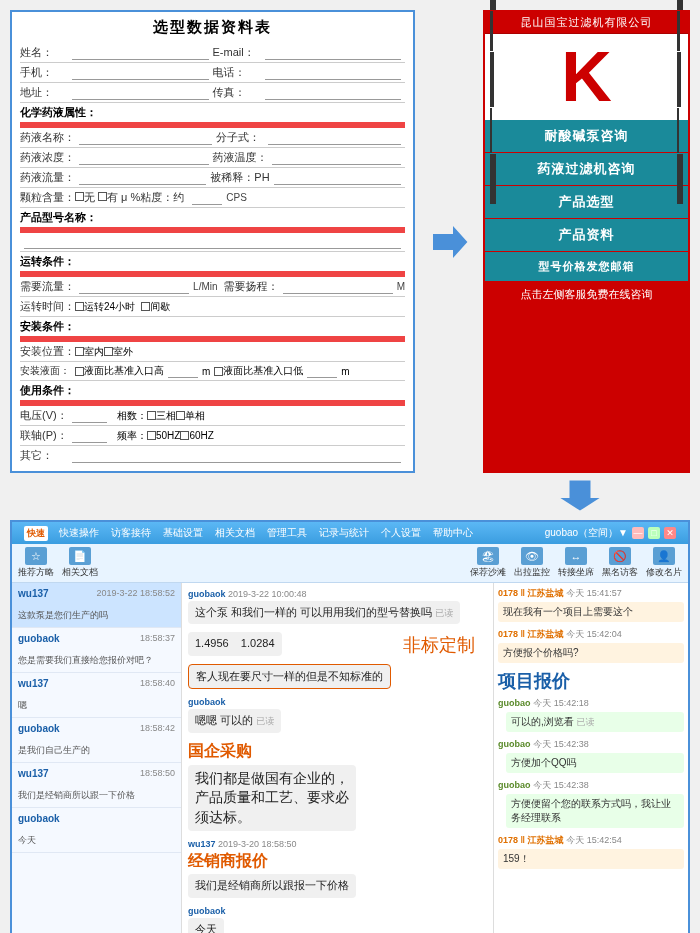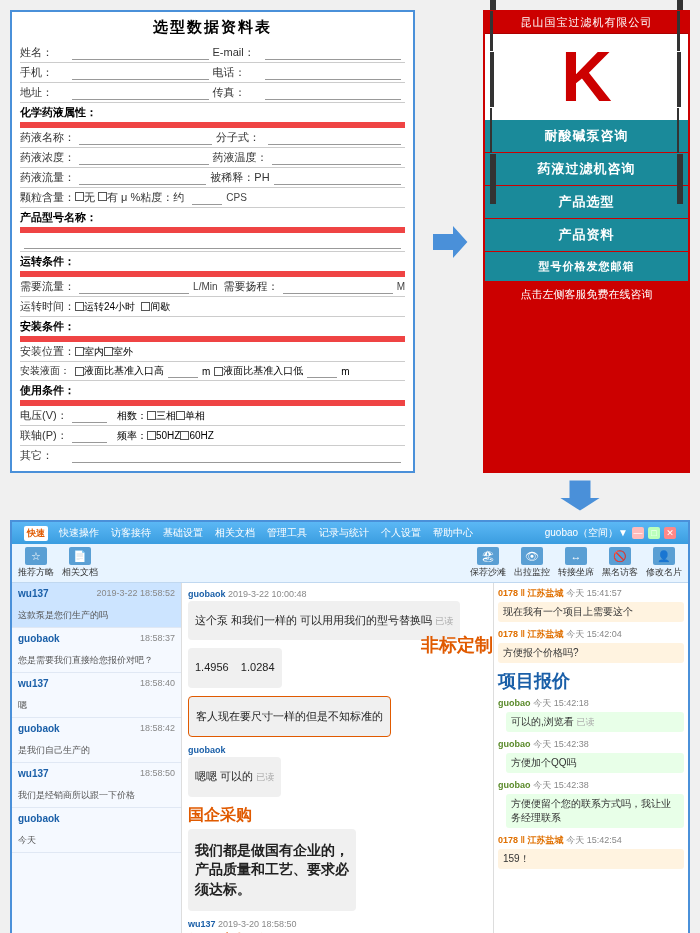--- a/index.html
+++ b/index.html
@@ -257,21 +257,21 @@
       position: relative;
     }
     .msg-block {
       margin-bottom: 8px;
     }
     .msg-meta { font-size: 9px; color: #888; margin-bottom: 2px; }
     .msg-name { color: #1a5fa8; font-weight: bold; }
     .msg-bubble {
       background: #f0f0f0;
       border-radius: 4px;
-      padding: 12px 7px;
+      padding: 4px 7px;
       font-size: 11px;
       color: #222;
       display: inline-block;
       max-width: 95%;
       line-height: 1.4;
     }
     .msg-bubble.highlight { border: 1px solid #e05a00; }
 
     
     .right-panel {
@@ -568,25 +568,25 @@
         <div class="msg-bubble highlight">客人现在要尺寸一样的但是不知标准的</div>
       </div>
 
       <div class="msg-block">
         <div class="msg-meta">
           <span class="msg-name">guobaok</span>
         </div>
         <div class="msg-bubble">嗯嗯 可以的 <span style="color:#aaa;font-size:9px">已读</span></div>
       </div>
 
-      <div style="position:absolute;top:50px;right:0;font-size:18px;font-weight:bold;color:#e05a00;">非标定制</div>
+      <div style="position:absolute;top:50px;right:18px;font-size:18px;font-weight:normal;color:#e05a00;">非标定制</div>
 
       <div class="msg-block">
         <div style="font-size:16px;font-weight:bold;color:#e05a00;margin-bottom:3px;">国企采购</div>
-        <div class="msg-bubble" style="font-size:14px;font-weight:bold;">我们都是做国有企业的，<br>产品质量和工艺、要求必<br>须达标。</div>
+        <div class="msg-bubble" style="font-size:14px;font-weight:normal;">我们都是做国有企业的，<br>产品质量和工艺、要求必<br>须达标。</div>
       </div>
 
       <div class="msg-block">
         <div class="msg-meta">
           <span class="msg-name">wu137</span>
           <span> 2019-3-20 18:58:50</span>
         </div>
         <div style="font-size:16px;font-weight:bold;color:#e05a00;margin-bottom:2px;">经销商报价</div>
         <div class="msg-bubble">我们是经销商所以跟报一下价格</div>
       </div>

